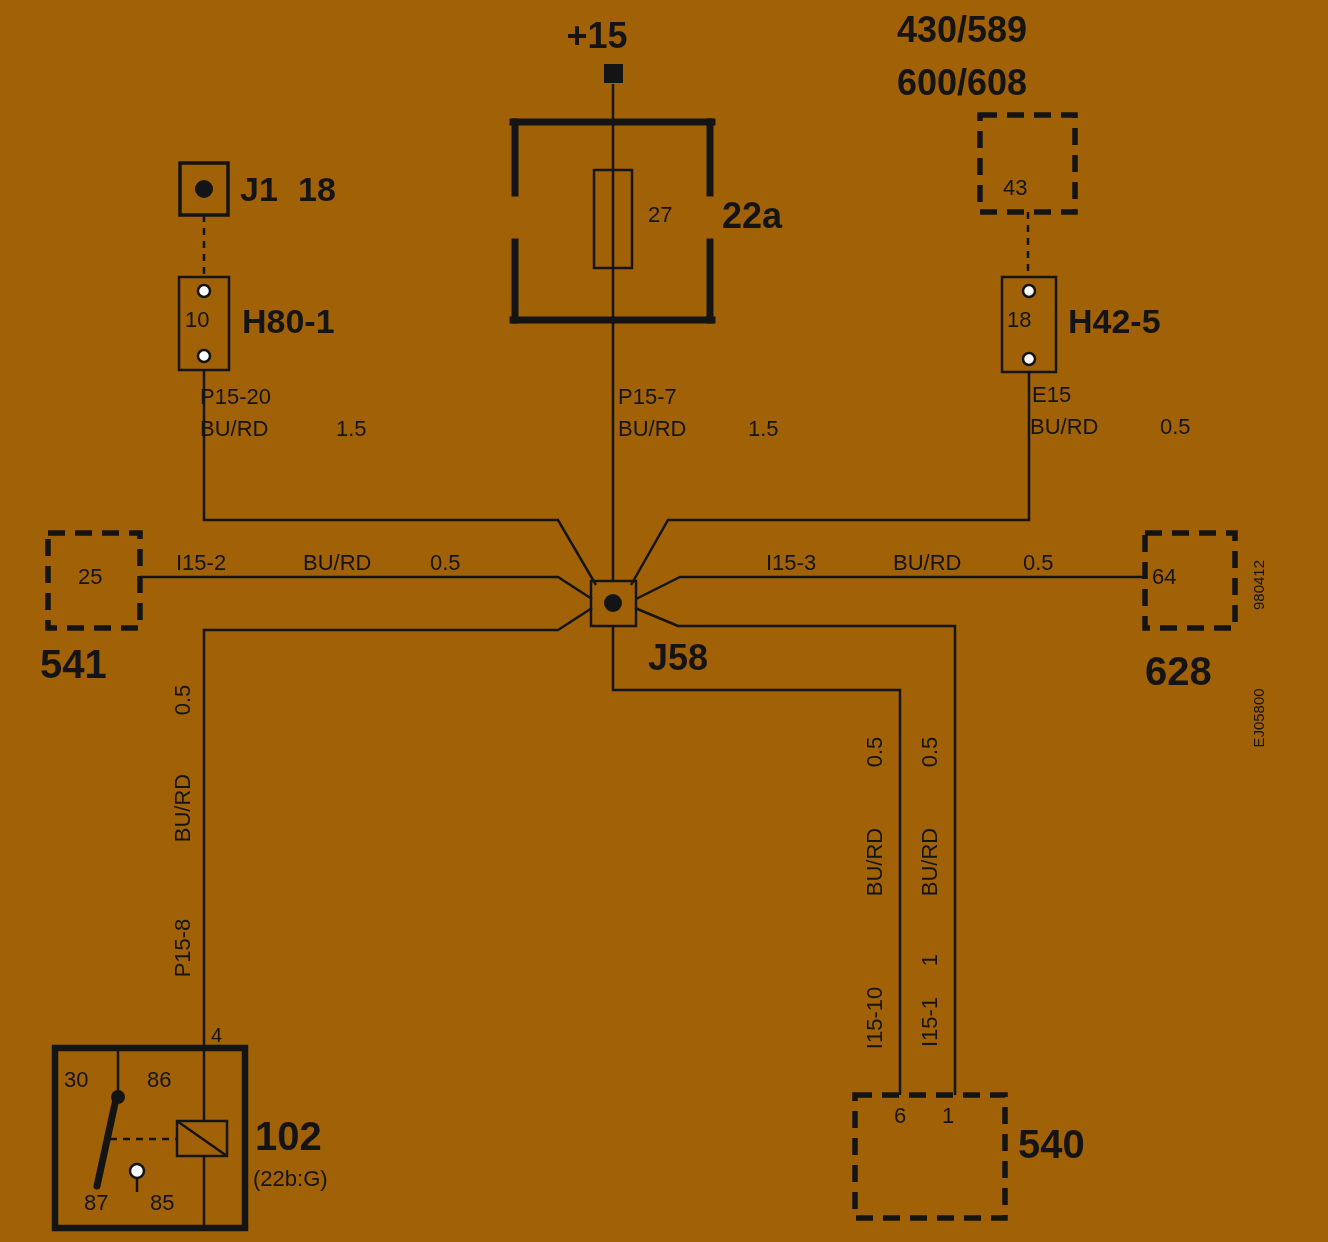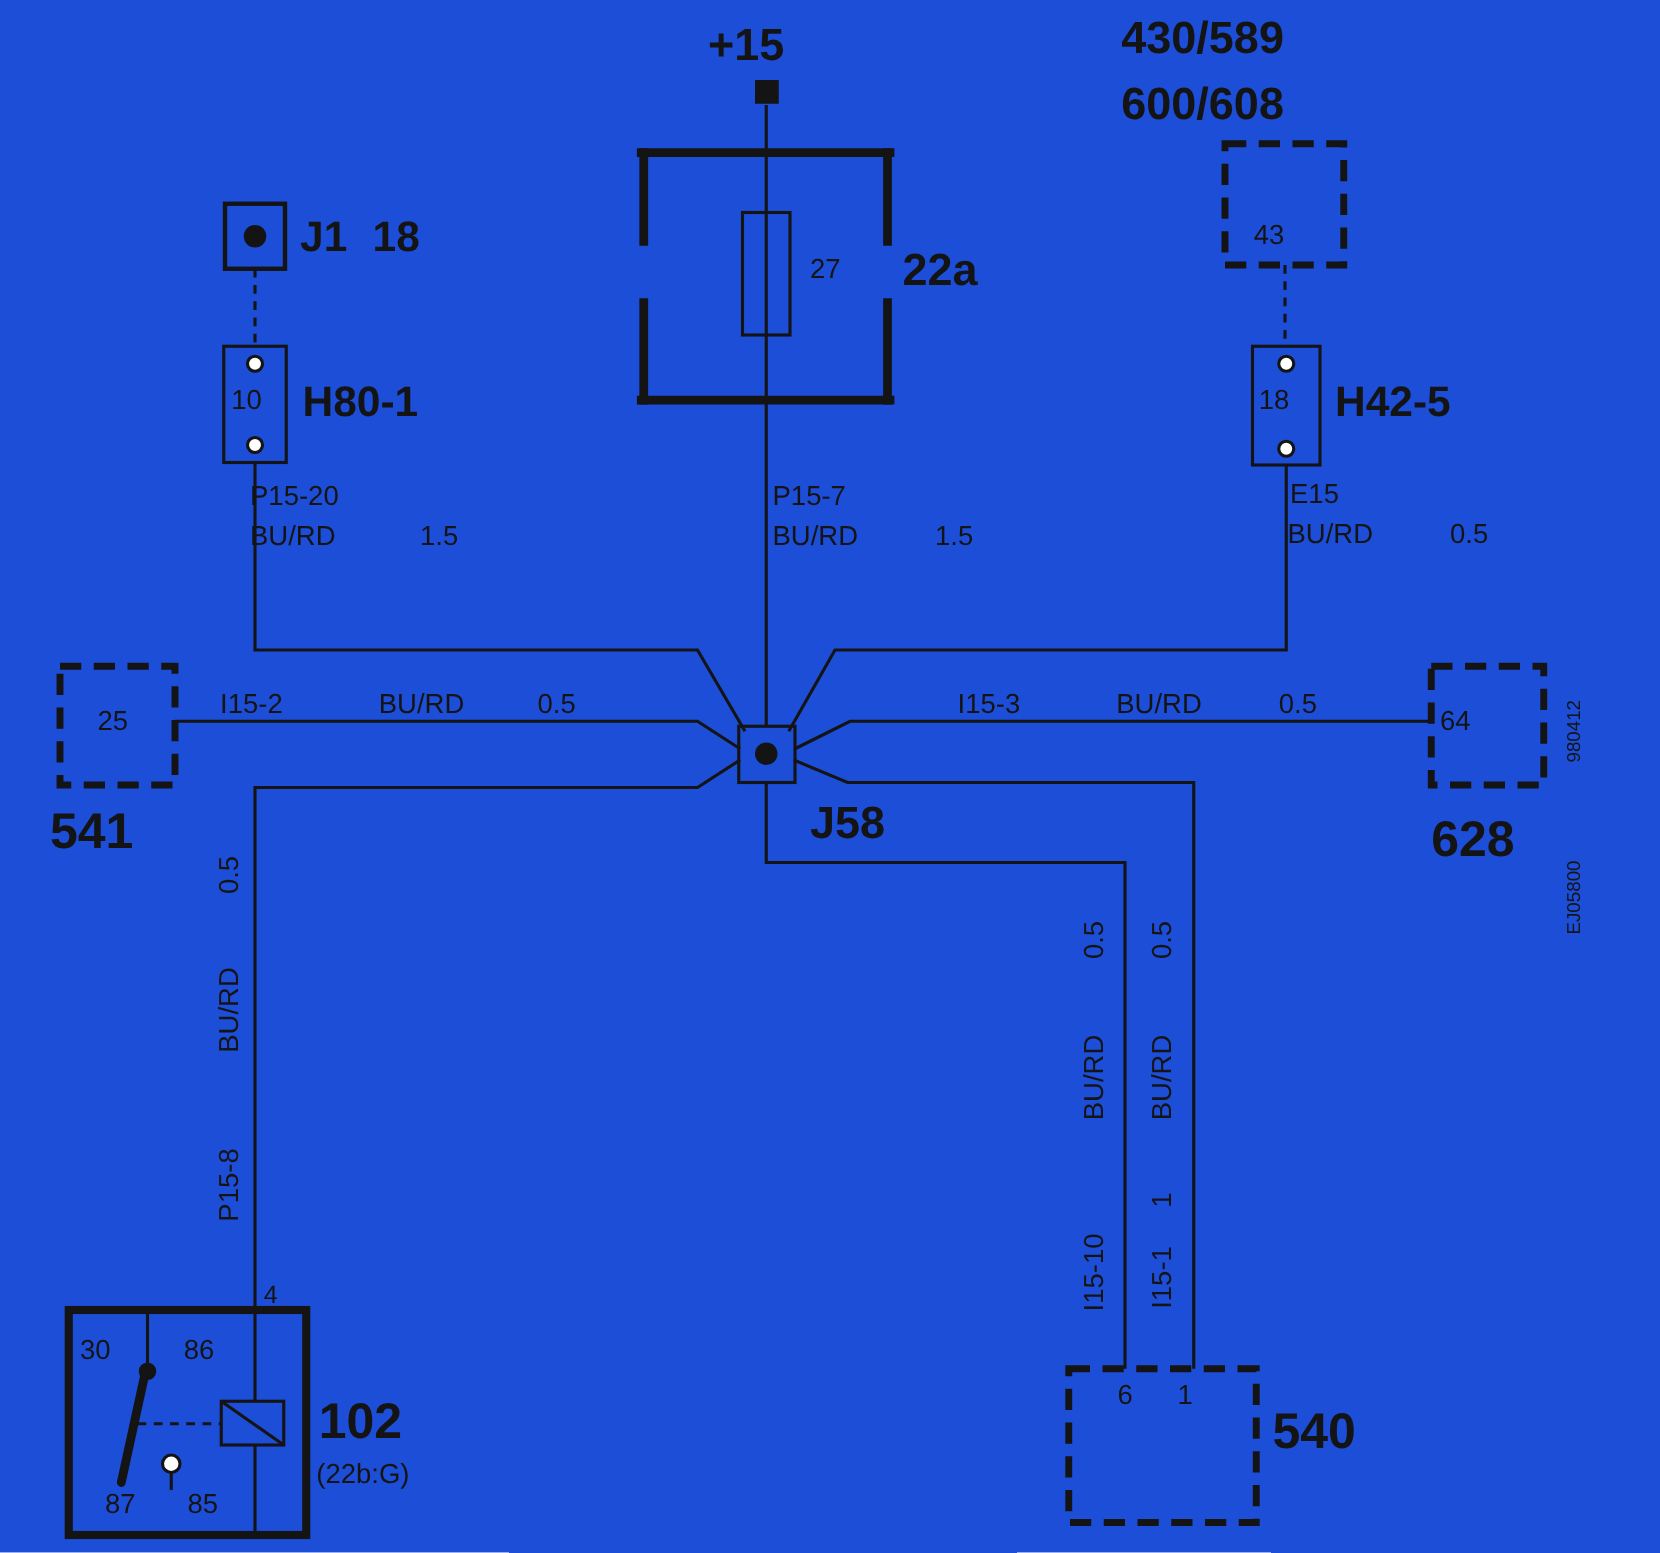--- a/index.html
+++ b/index.html
@@ -1,16 +1,16 @@
 <!DOCTYPE html>
 <html><head>
 <meta charset="utf-8">
 <style>
   html,body{margin:0;padding:0;background:#ffffff;}
-  .stage{position:relative;width:1328px;height:1242px;background:#1d4ed8;overflow:hidden;}
+  .stage{position:relative;width:1328px;height:1242px;background:#a16207;overflow:hidden;}
   svg{position:absolute;left:0;top:0;}
   svg text{font-family:"Liberation Sans","DejaVu Sans",sans-serif;fill:#141414;}
   .b36{font-size:36px;font-weight:bold;}
   .b34{font-size:34px;font-weight:bold;}
   .b40{font-size:40px;font-weight:bold;}
   .w22{font-size:22px;font-weight:400;}
   .w20{font-size:20px;font-weight:400;}
   .m15{font-size:15px;font-weight:400;}
   .ln{stroke:#141414;stroke-width:2.5;fill:none;}
   .lnthick{stroke:#141414;stroke-width:7;fill:none;stroke-linecap:square;}

